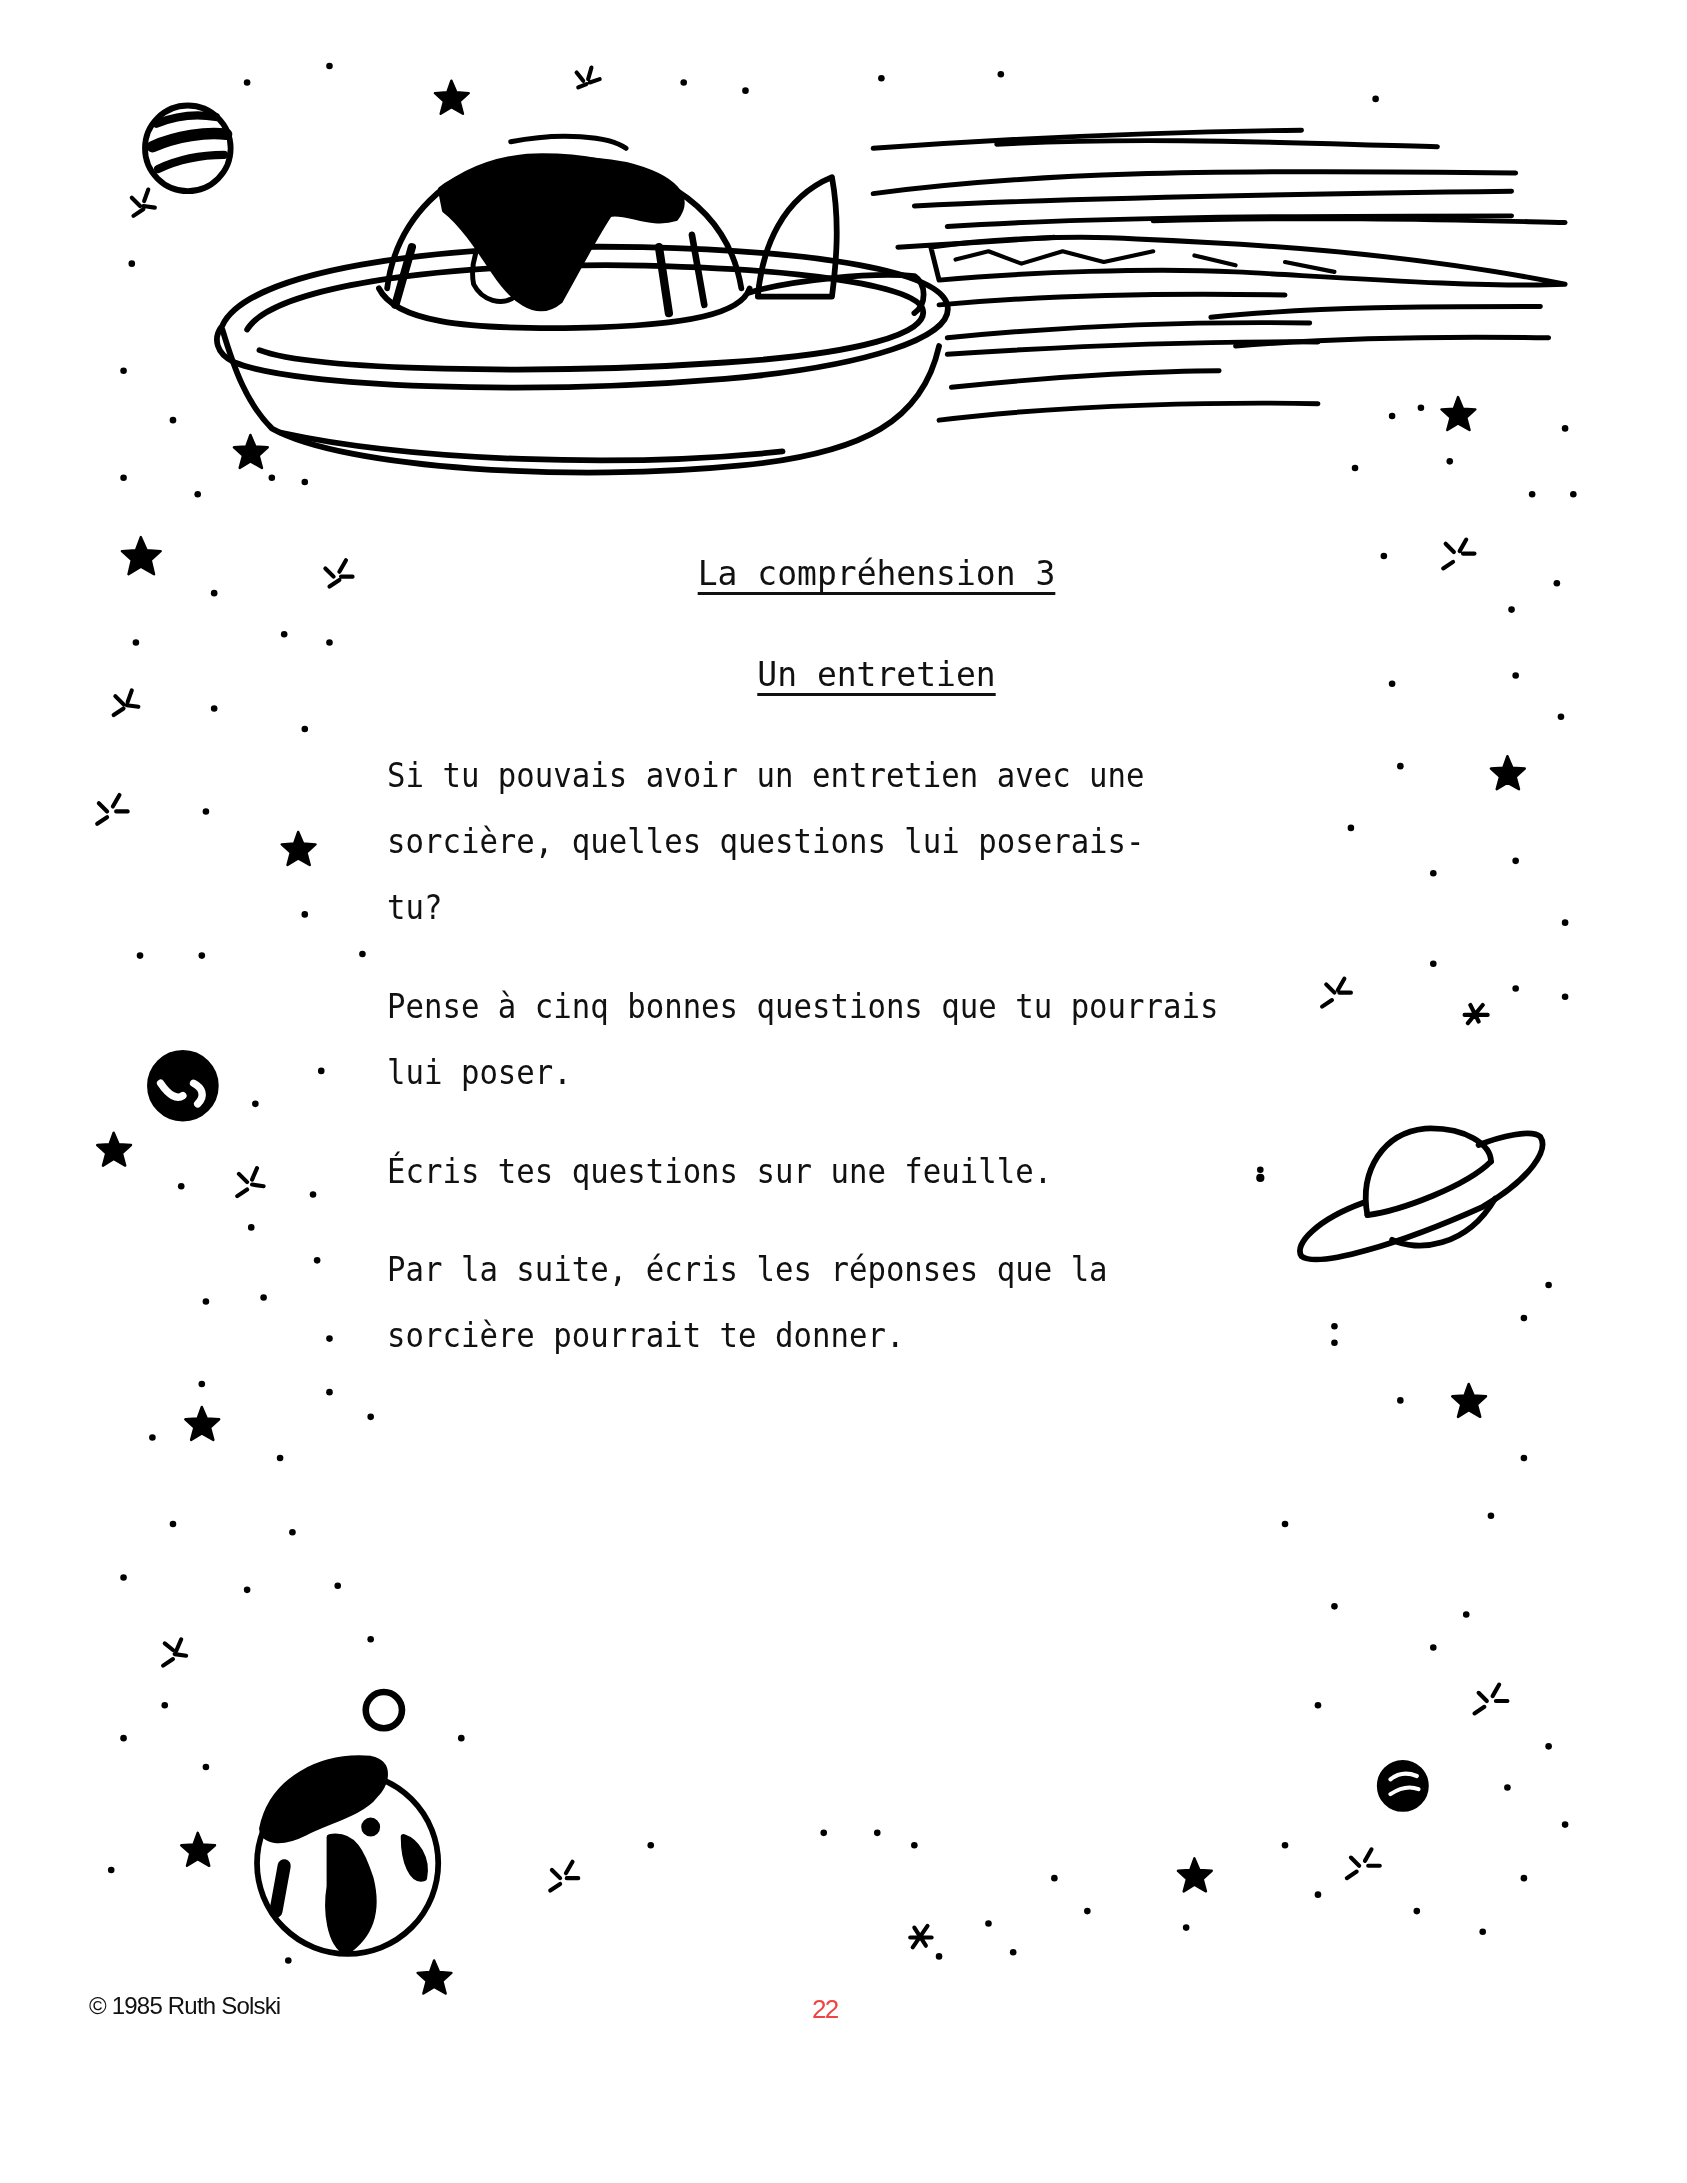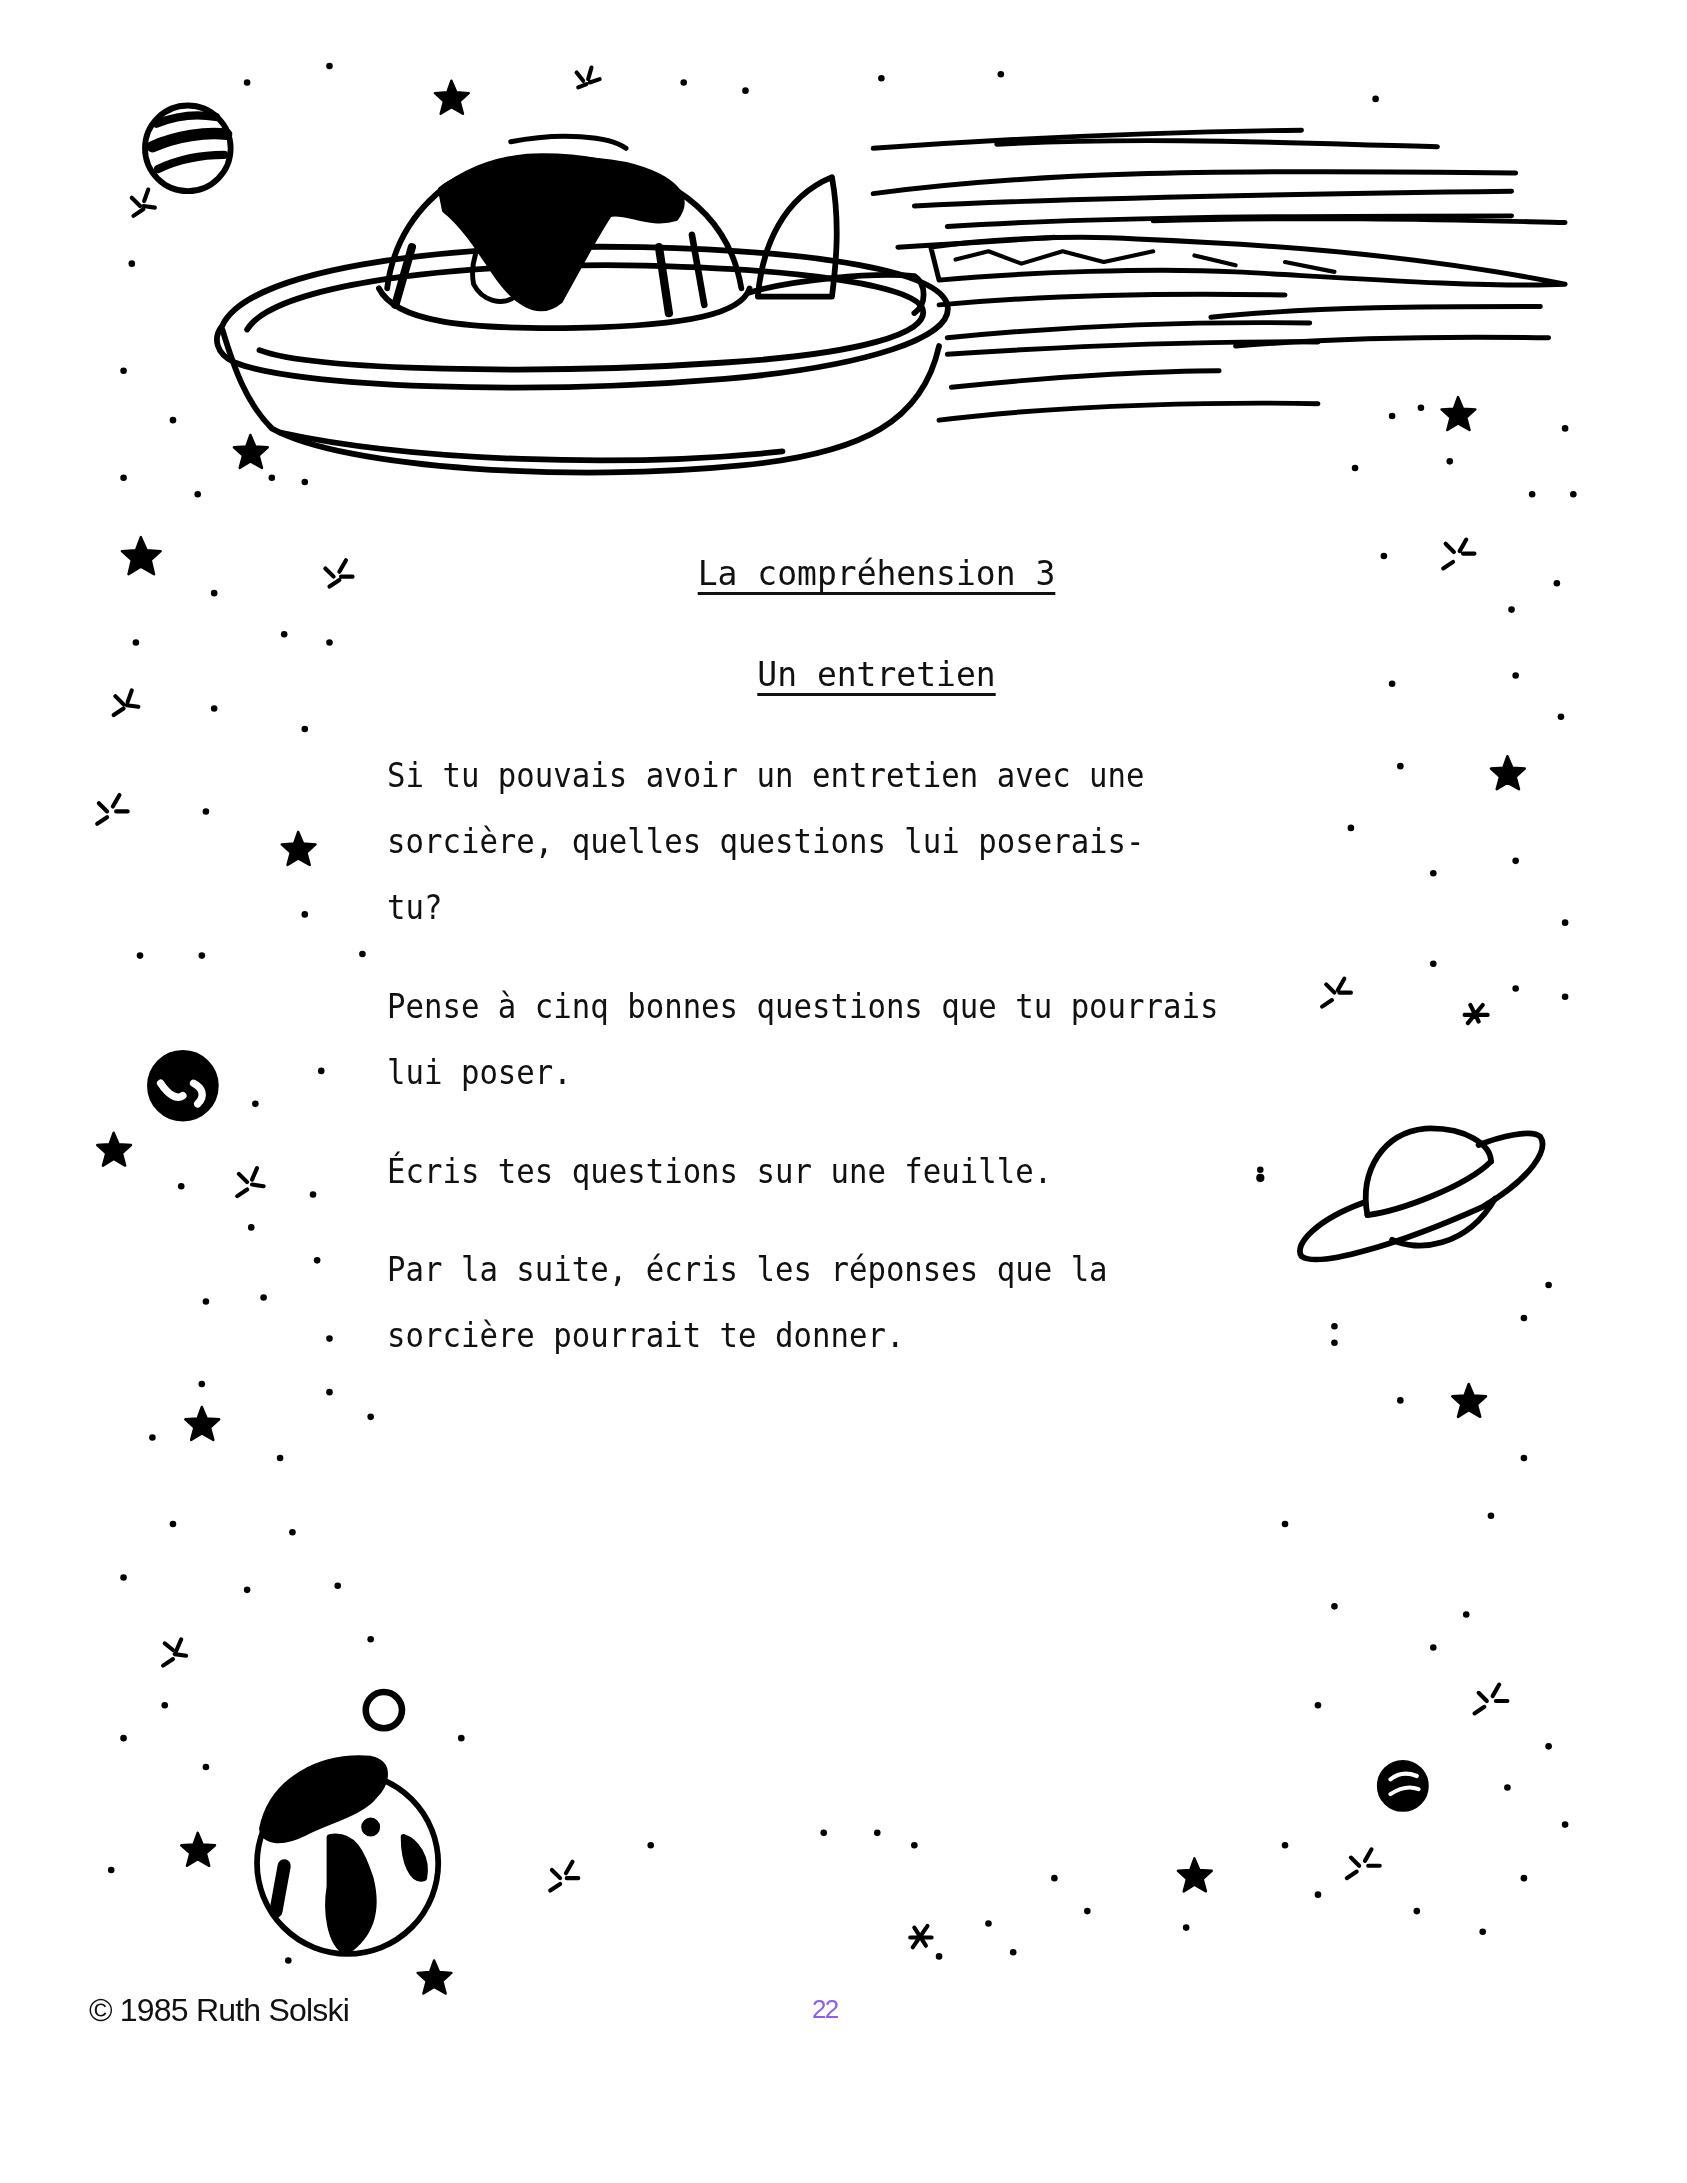--- a/index.html
+++ b/index.html
@@ -14,25 +14,25 @@
   }
   .title-main { top: 554px; left: 33px; }
   .title-sub { top: 655px; left: 33px; }
   .para { position: absolute; left: 387px; font-size: 33px; line-height: 66px; white-space: pre; transform: scaleX(0.93); transform-origin: left top; }
   .p1 { top: 743px; }
   .p2 { top: 974px; }
   .p3 { top: 1139px; }
   .p4 { top: 1237px; }
   .footer-copy {
     position: absolute; left: 89px; top: 1992px;
-    font-family: "Liberation Sans", sans-serif; font-size: 32px; color: #111; letter-spacing: -0.8px;
+    font-family: "Liberation Sans", sans-serif; font-size: 24px; color: #111; letter-spacing: -0.8px;
   }
   .footer-page {
     position: absolute; left: 812px; top: 1994px;
-    font-family: "Liberation Sans", sans-serif; font-size: 26px; color: #8b5cf6; letter-spacing: -1.6px;
+    font-family: "Liberation Sans", sans-serif; font-size: 26px; color: #ef4444; letter-spacing: -1.6px;
   }
 </style>
 </head>
 <body>
 
 <div class="page">
 
   <svg class="art" viewBox="0 0 2048 2650" xmlns="http://www.w3.org/2000/svg">
     <g fill="none" stroke="#000" stroke-width="7" stroke-linecap="round" stroke-linejoin="round">
 

